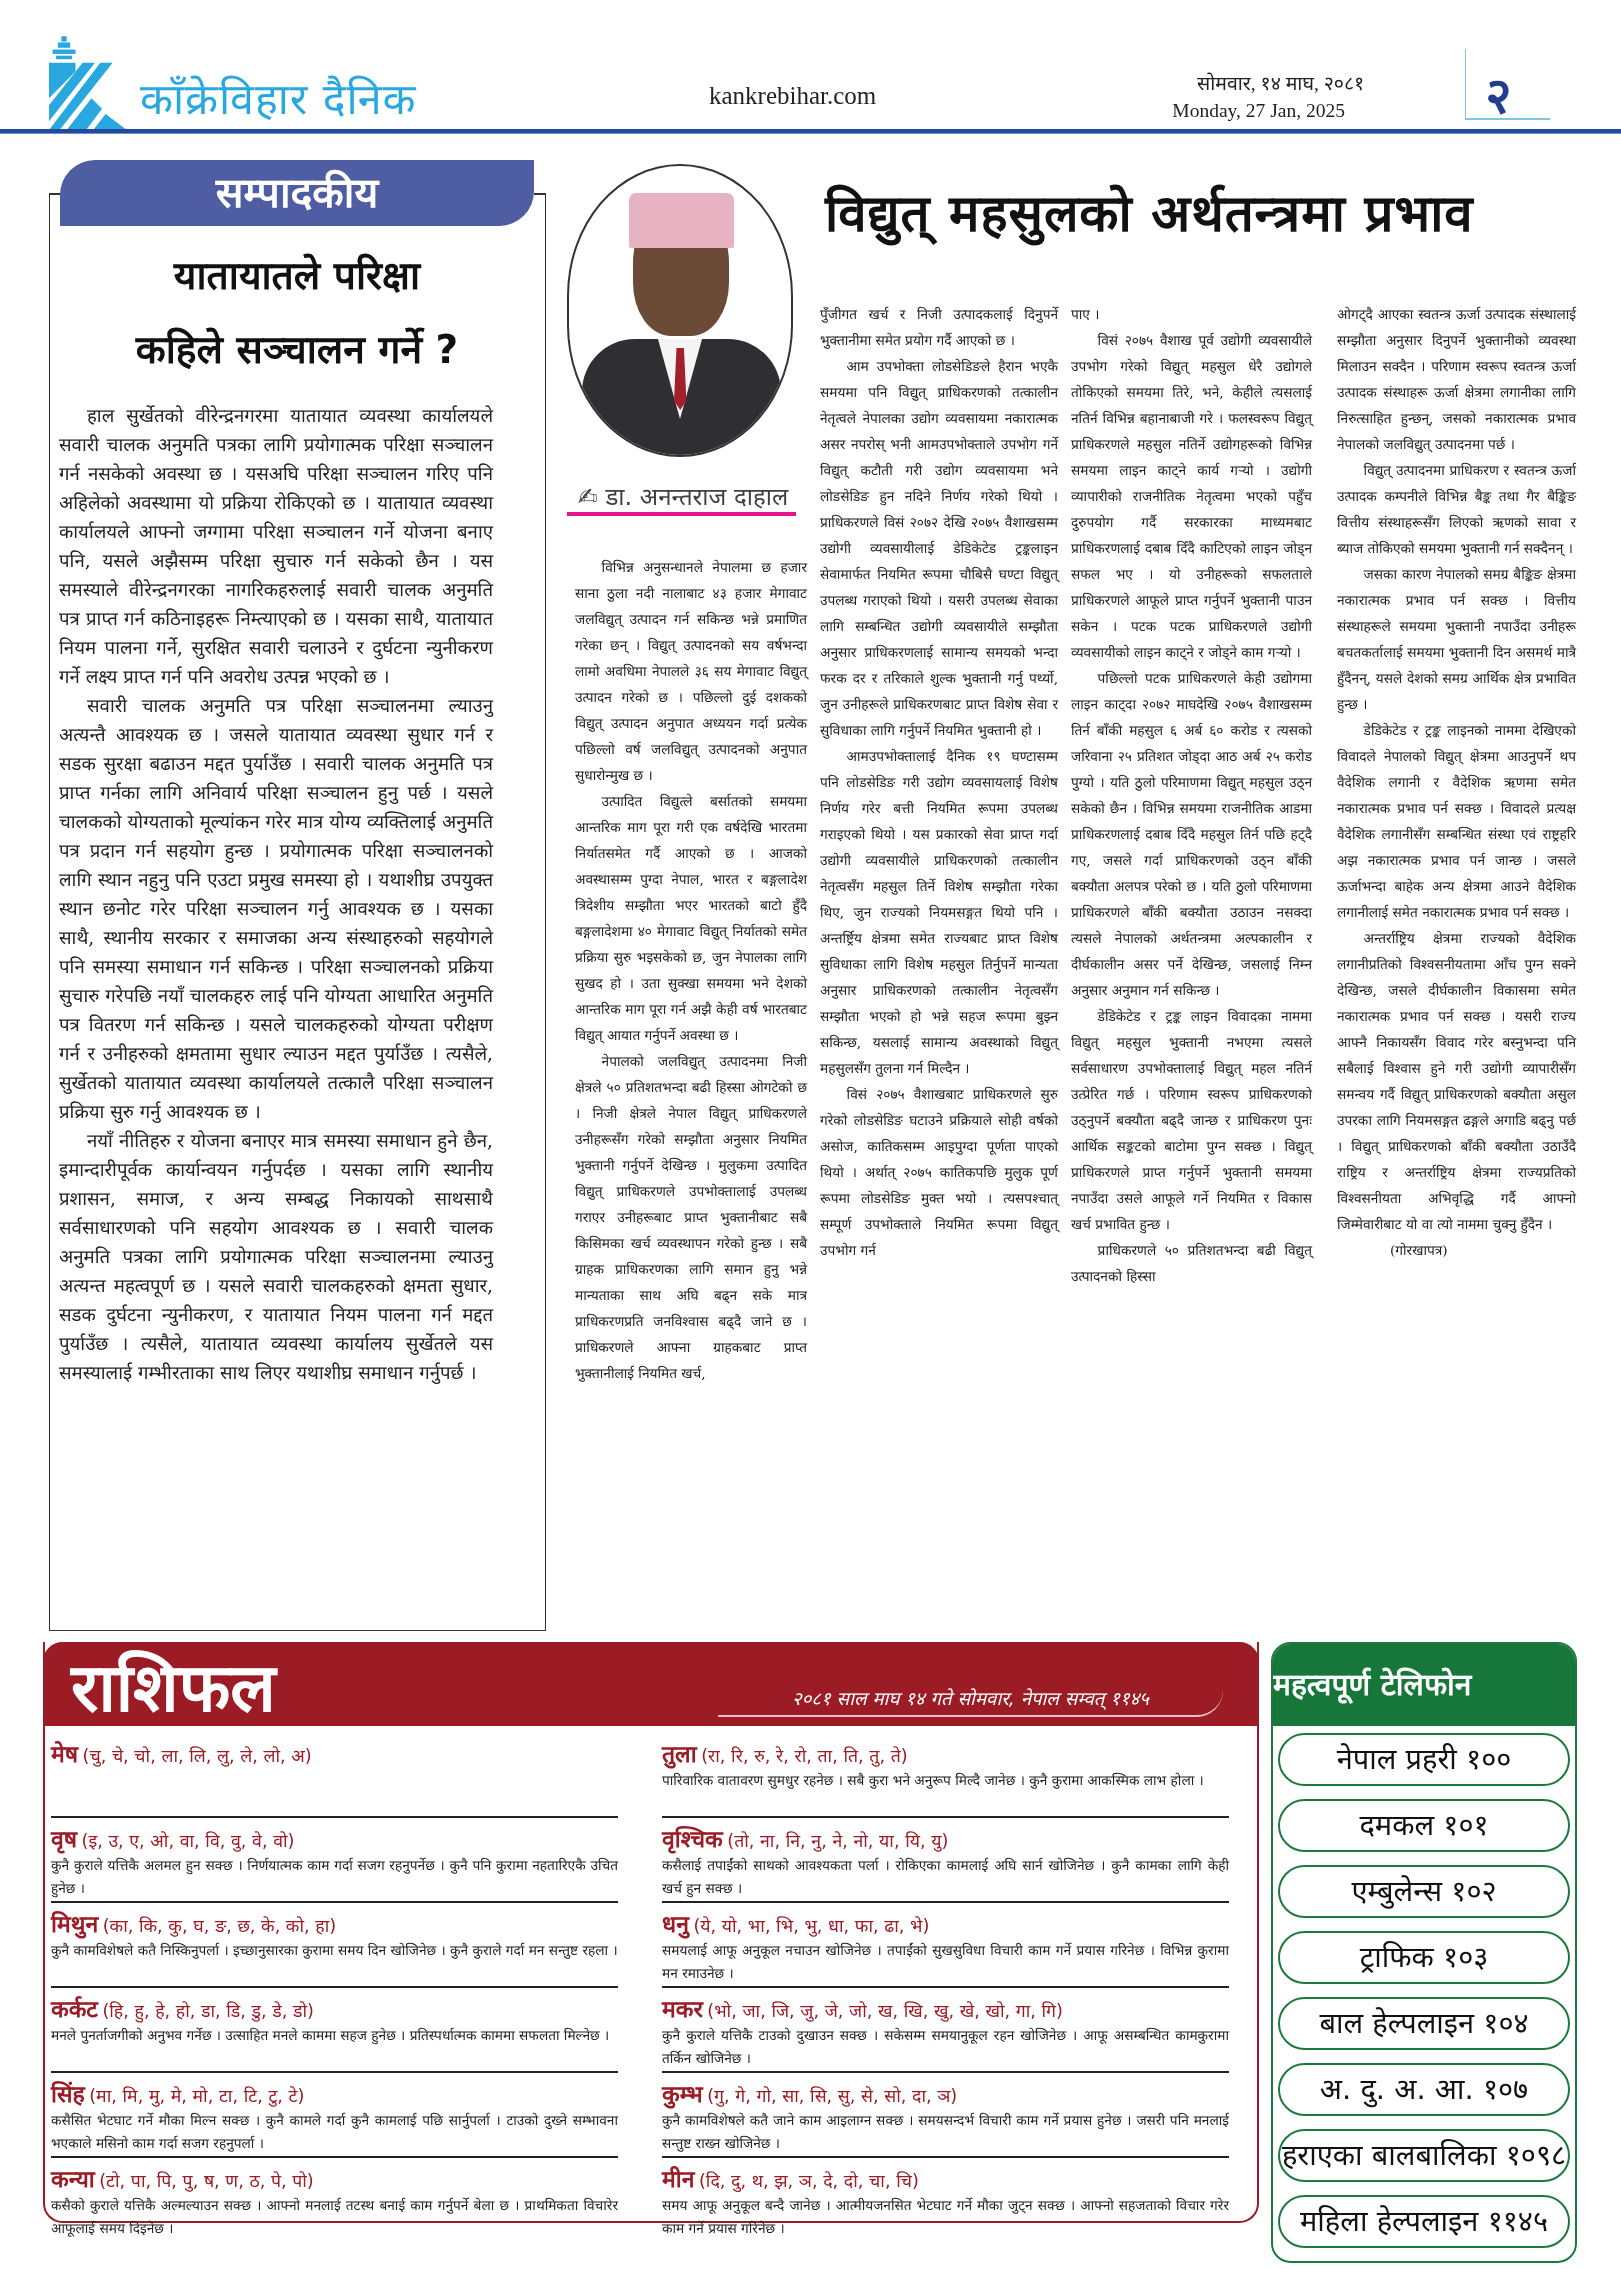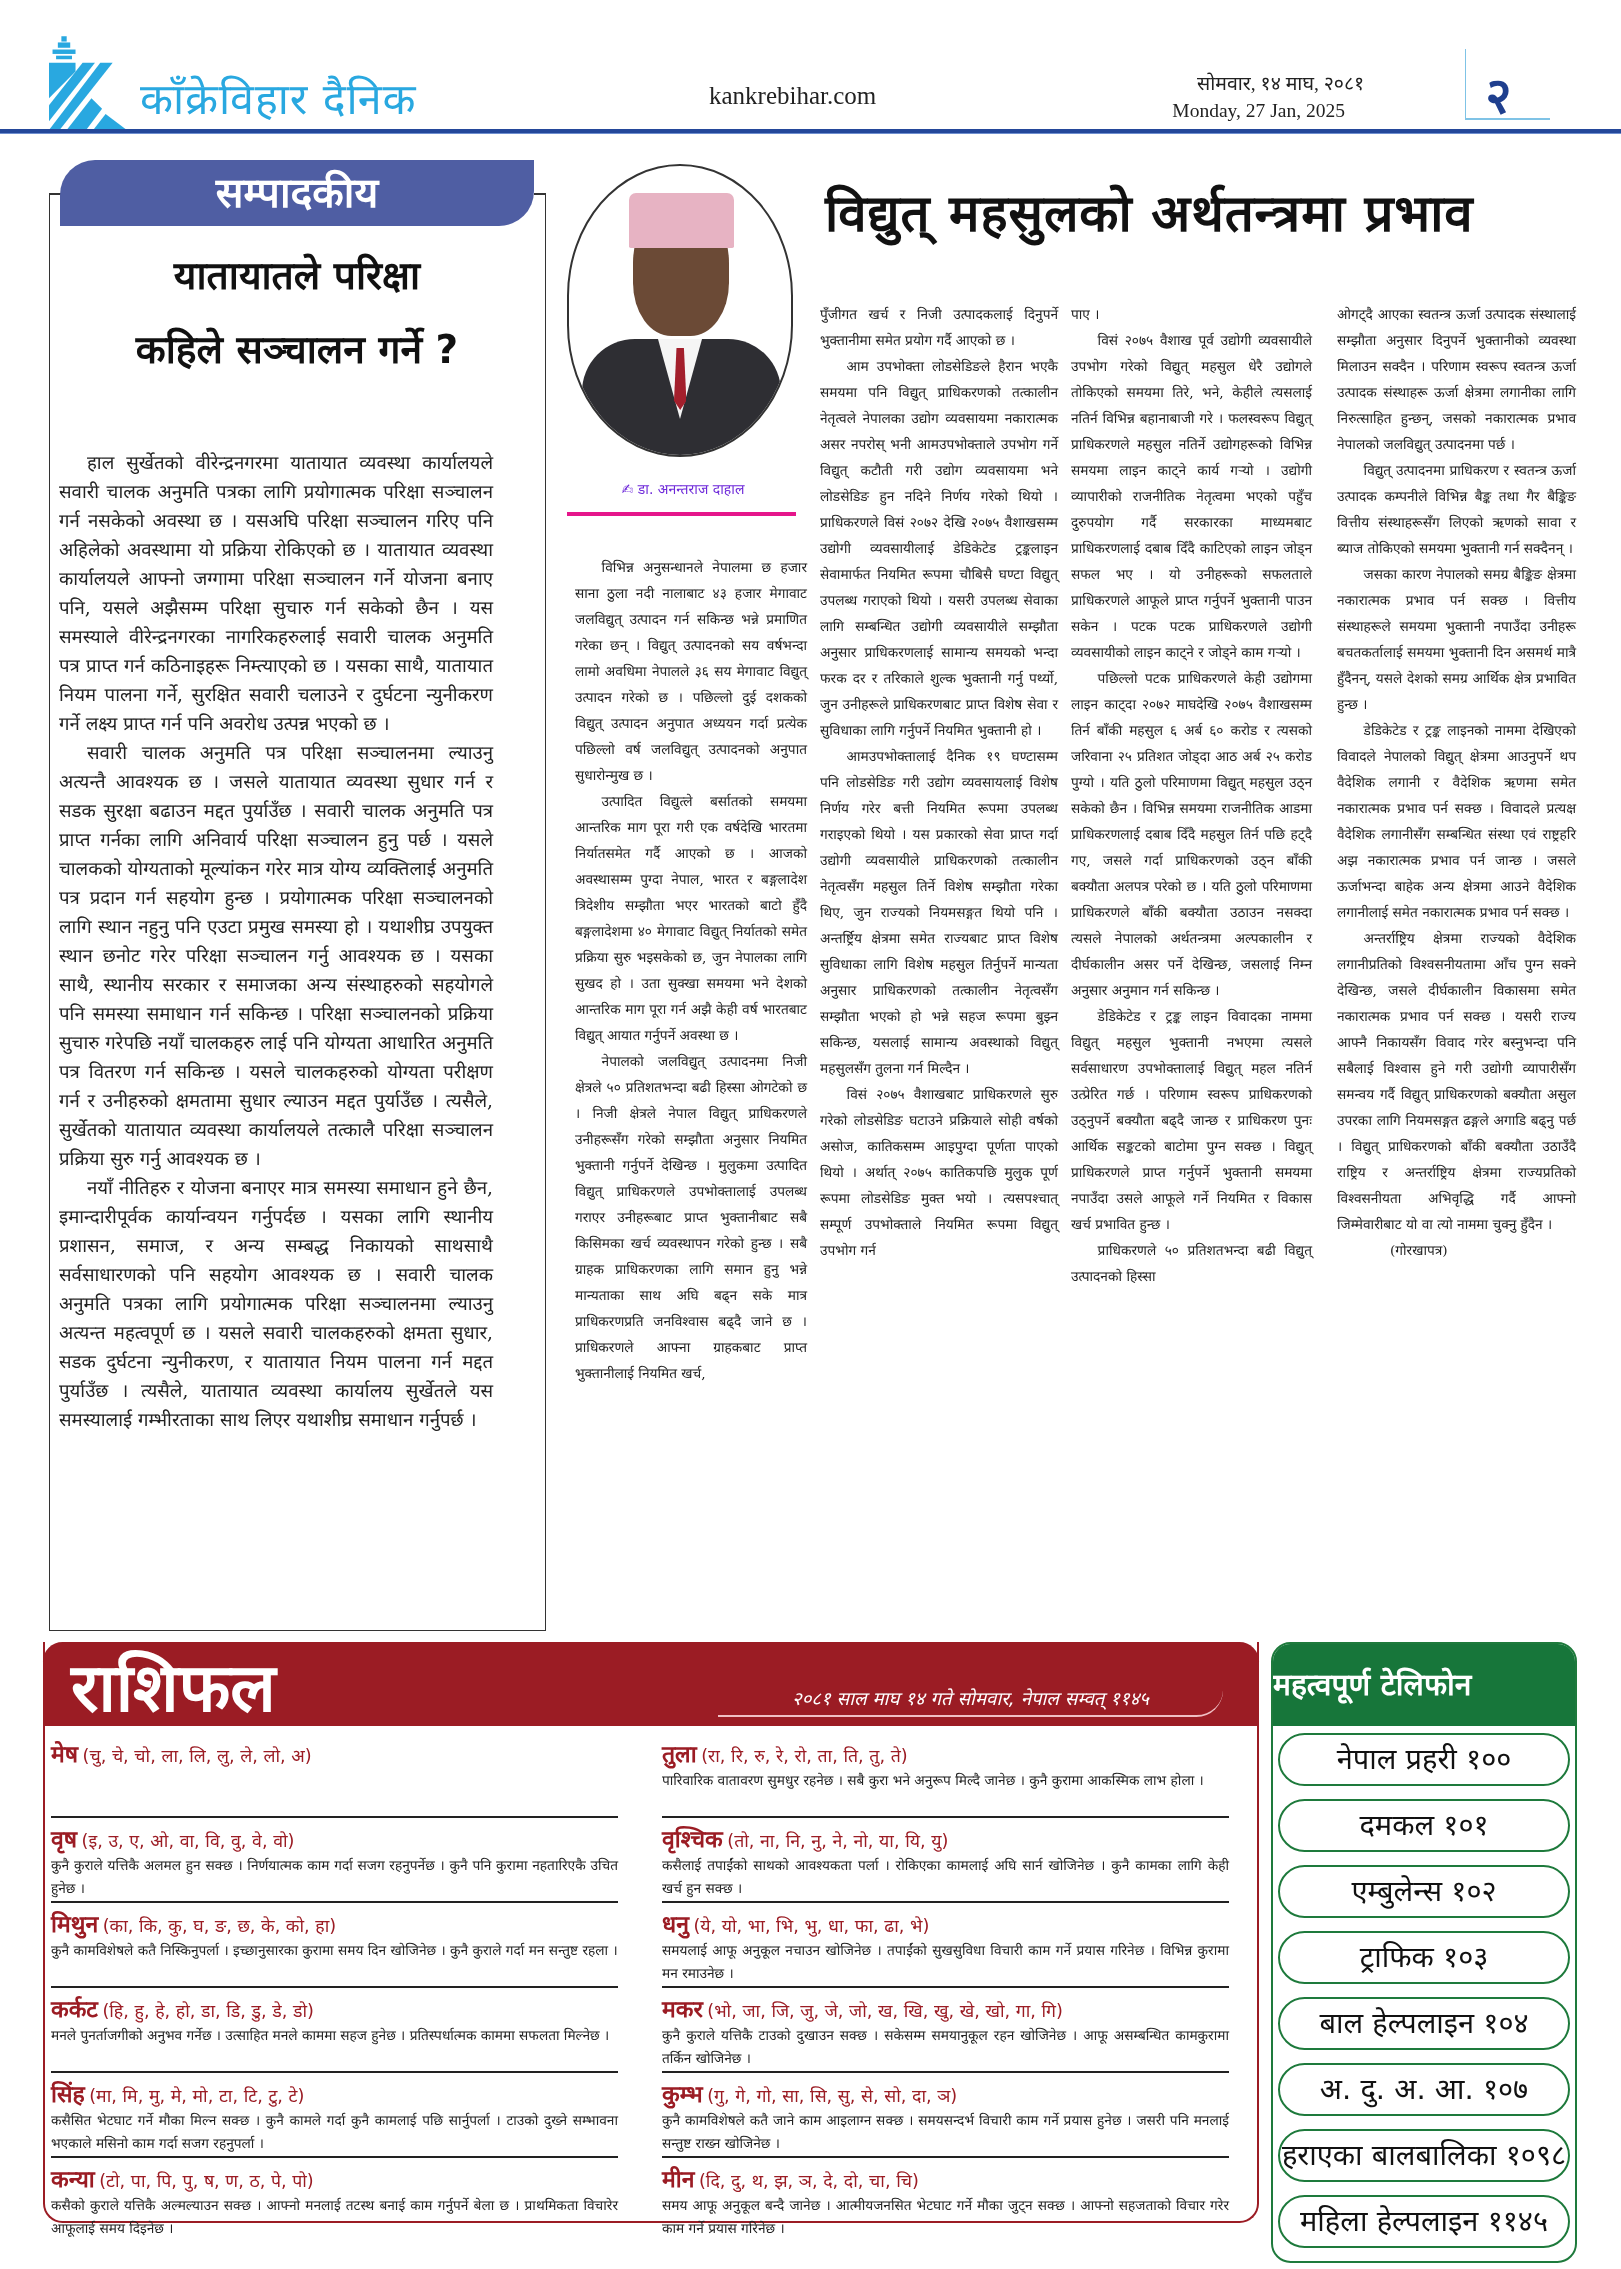--- a/index.html
+++ b/index.html
@@ -18,32 +18,32 @@
   .page-no { position: absolute; left: 1465px; top: 49px; width: 85px; height: 71px; border-left: 0.9px solid #7fc3e6; border-bottom: 2.7px solid #7fc3e6; }
   .page-no span { position: absolute; left: 19.5px; top: 10.6px; font-size: 50px; color: #1f3f8e; font-weight: bold; }
   .rule-top { position: absolute; left: 0; top: 129px; width: 1622px; height: 5.3px; background: #24489a; border-bottom: 0.9px solid #6f8fd0; }
 
   
   .editorial { position: absolute; left: 49px; top: 195px; width: 497px; height: 1436px; border: 1.8px solid #333; border-top: none; }
   .editorial-tab-line-l { position: absolute; left: 49px; top: 193px; width: 12.4px; height: 1.8px; background: #333; }
   .editorial-tab-line-r { position: absolute; left: 534px; top: 193px; width: 12.4px; height: 1.8px; background: #333; }
   .editorial-tab { position: absolute; left: 60px; top: 160px; width: 474px; height: 66px; background: #4f5ea3; border-radius: 35px 0 35px 0; color: #fff; text-align: center; font-size: 41px; font-weight: bold; line-height: 66px; }
   .editorial-title { position: absolute; left: 53px; top: 239px; width: 488px; text-align: center; font-size: 39px; line-height: 74px; color: #111; }
-  .editorial-body { position: absolute; left: 59px; top: 401px; width: 434px; font-family: "DejaVu Serif", serif; font-size: 18.6px; line-height: 29px; text-align: justify; color: #222; margin-top: 47px; }
+  .editorial-body { position: absolute; left: 59px; top: 401px; width: 434px; font-family: "DejaVu Serif", serif; font-size: 18.6px; line-height: 29px; text-align: justify; color: #222; }
   .editorial-body p { text-indent: 28px; }
 
   
   .author-photo { position: absolute; left: 567px; top: 164px; width: 226px; height: 293px; border: 2.7px double #333; border-radius: 50% / 45%; overflow: hidden; background: #fff; }
   .photo-head { position: absolute; left: 64px; top: 37px; width: 96px; height: 133px; border-radius: 45% 45% 40% 40%; background: #6b4a36; }
   .photo-cap { position: absolute; left: 60px; top: 26.6px; width: 105px; height: 55px; background: #e7b3c3; border-radius: 7px 7px 1.8px 1.8px; }
   .photo-suit { position: absolute; left: 13.3px; top: 173px; width: 199px; height: 124px; background: #2e2e33; border-radius: 53px 53px 0 0; }
   .photo-shirt { position: absolute; left: 89px; top: 173px; width: 44px; height: 80px; background: #f5f5f5; clip-path: polygon(0 0, 100% 0, 50% 100%); }
   .photo-tie { position: absolute; left: 105px; top: 182px; width: 12.4px; height: 62px; background: #a31f2c; clip-path: polygon(20% 0, 80% 0, 100% 85%, 50% 100%, 0 85%); }
 
-  .byline { position: absolute; left: 567px; top: 479px; width: 232px; font-size: 14px; color: #6d28d9; text-align: center; }
+  .byline { position: absolute; left: 567px; top: 479px; width: 232px; font-size: 24px; color: #404040; text-align: center; }
   .byline-rule { position: absolute; left: 567px; top: 512px; width: 229px; height: 3.5px; background: #e5168b; }
 
   .article-title { position: absolute; left: 825px; top: 176px; font-size: 51px; color: #111; letter-spacing: 0.9px; }
 
   .col { position: absolute; font-family: "DejaVu Serif", serif; font-size: 13.7px; line-height: 26px; text-align: justify; color: #222; }
   .col p { text-indent: 26.6px; }
   .col p.noindent { text-indent: 0; }
   .col1 { left: 575px; top: 554px; width: 232px; }
   .col2 { left: 820px; top: 301px; width: 238px; }
   .col3 { left: 1071px; top: 301px; width: 241px; }

